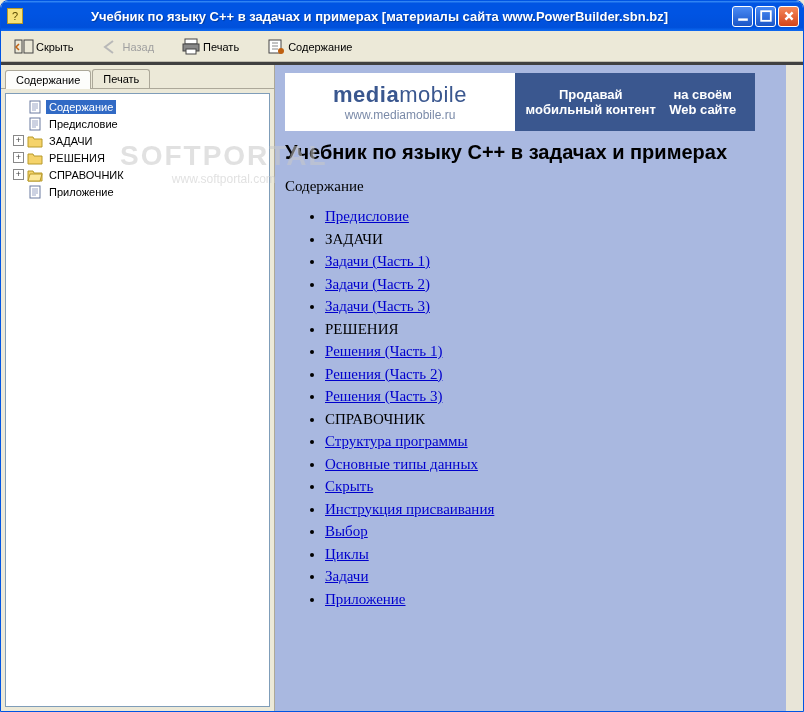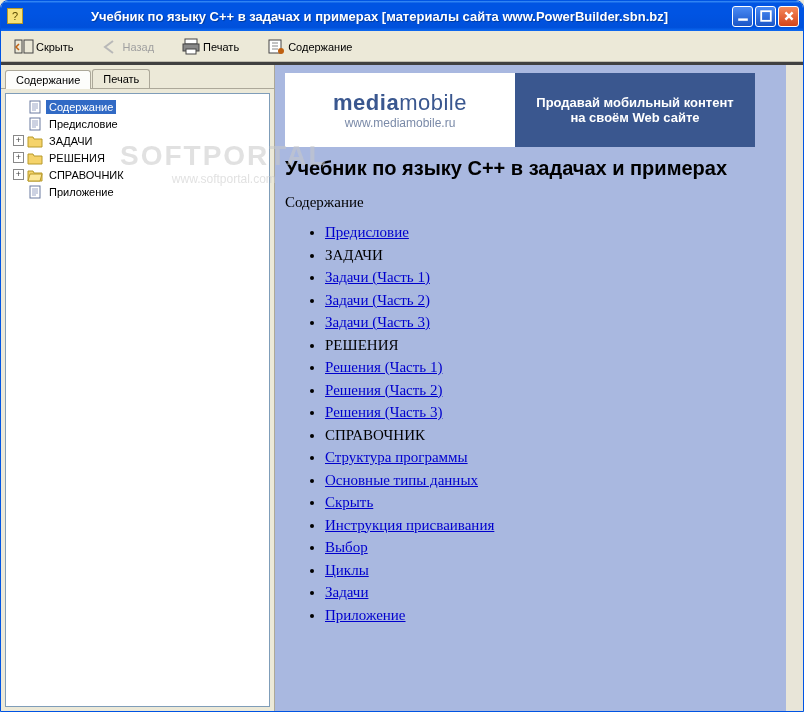--- a/index.html
+++ b/index.html
@@ -116,35 +116,35 @@
 .content {
   flex: 1;
   background: #a9b8e0;
   overflow: auto;
   padding: 8px 10px;
   font-family: "Times New Roman", serif;
   color: #000;
   position: relative;
 }
 .banner {
-  width: 470px; height: 74px;
+  width: 470px; height: 58px;
   background: #3a578f;
   display: flex;
   margin-bottom: 10px;
   color: #fff;
 }
 .banner-left {
   width: 230px; background: #fff; color: #3a578f;
   display:flex; flex-direction:column; align-items:center; justify-content:center;
   font-family: Arial, sans-serif;
 }
 .banner-left .brand { font-size: 22px; letter-spacing: .5px; }
 .banner-left .brand b { font-weight: bold; }
 .banner-left .sub { font-size: 12px; color:#7a8aa8; }
-.banner-right { flex:1; display:flex; flex-direction:column; align-items:center; justify-content:center; font-family: Arial; font-size: 13px; font-weight:bold; text-align:center; padding:4px 8px;}
+.banner-right { flex:1; display:flex; flex-direction:row; align-items:center; justify-content:center; font-family: Arial; font-size: 13px; font-weight:bold; text-align:center; padding:4px 8px;}
 .page-title { font-size: 20px; font-weight: bold; margin: 6px 0 14px 0; font-family: Liberation Sans, sans-serif; }
 .section-label { font-size: 15px; font-family:"Times New Roman"; margin-bottom: 10px; }
 .content ul { list-style: disc; padding-left: 40px; }
 .content li { font-size: 15px; line-height: 1.5; }
 .content a { color: #0000cd; text-decoration: underline; }
 .content .plain { color: #000; text-decoration: none; }
 .scrollbar-right {
   position: absolute;
   right: 0; top: 0; bottom: 0;
   width: 17px;

